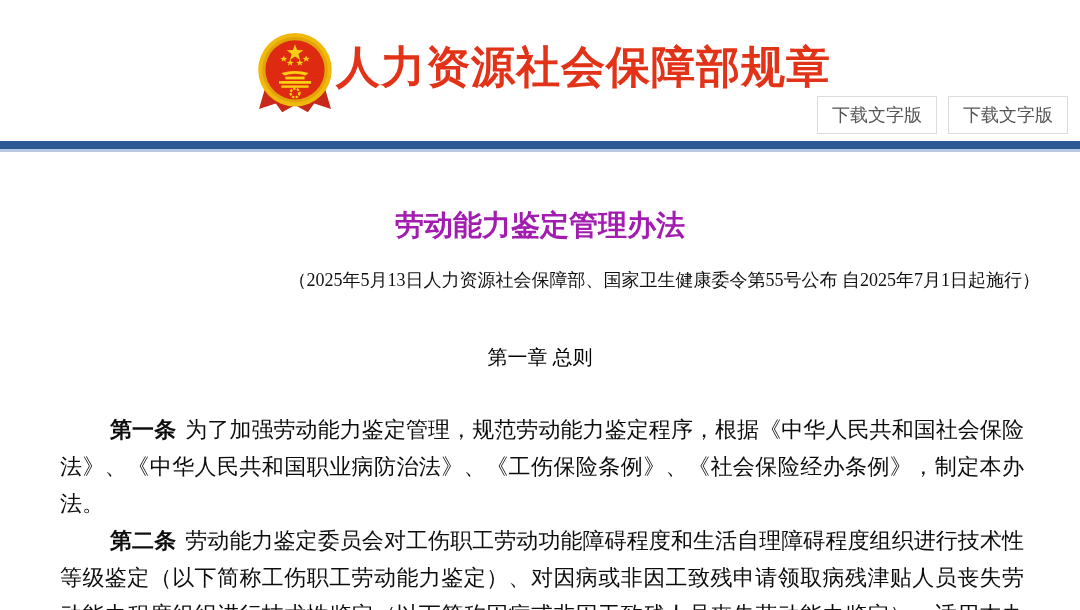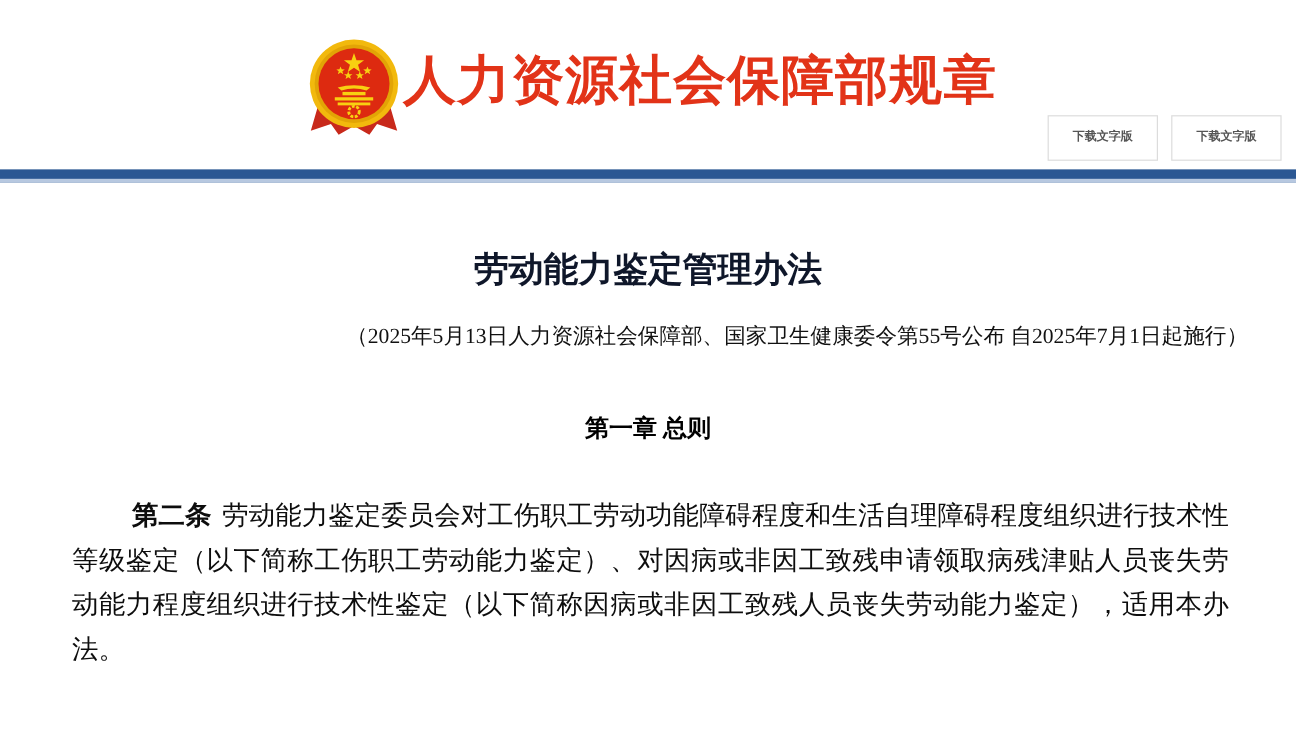--- a/index.html
+++ b/index.html
@@ -17,39 +17,38 @@
     color:#e23318; letter-spacing:1px; white-space:nowrap;
   }
   .download-buttons {
     position:absolute; right:12px; top:96px;
     display:flex; gap:11px;
     font-family:"Liberation Sans","DejaVu Sans",sans-serif;
   }
   .dl-btn {
     box-sizing:border-box; min-width:92px; height:38px;
     border:1px solid #dcdcdc; background:#ffffff; color:#555;
-    font-size:10px; padding:9px 14px; line-height:18px;
+    font-size:18px; padding:9px 14px; line-height:18px;
     text-align:center; cursor:pointer; white-space:nowrap;
     font-family:inherit;
-    font-weight:bold;
   }
   
   .divider-bar { width:1080px; height:8px; background:#2b5793; border-bottom:3px solid #b7c8e0; }
   
   .doc-title {
     margin:56px 0 0 0; text-align:center;
-    font-size:29px; line-height:34px; font-weight:bold; color:#0f172a;
+    font-size:29px; line-height:34px; font-weight:bold; color:#a21caf;
   }
   .doc-subtitle {
     margin:26px 40px 0 40px; text-align:right;
     font-size:18px; line-height:24px; font-weight:normal; color:#111;
   }
   .chapter-heading {
     margin:52px 0 0 0; text-align:center;
-    font-size:20px; line-height:26px; font-weight:bold; color:#000;
+    font-size:20px; line-height:26px; font-weight:normal; color:#000;
   }
   .doc-body {
     margin:41px 56px 0 60px;
     font-size:22px; line-height:37px; text-align:justify;
     color:#0d0d0d;
   }
   .doc-body p.article { margin:0; text-indent:50px; }
   .article-label { font-weight:bold; margin-right:9px; }
 </style>
 </head>
@@ -100,16 +99,19 @@
 <div>
 
   <h1 class="doc-title">劳动能力鉴定管理办法</h1>
 
   <div class="doc-subtitle">（2025年5月13日人力资源社会保障部、国家卫生健康委令第55号公布 自2025年7月1日起施行）</div>
 
   <h2 class="chapter-heading">第一章 总则</h2>
 
   <div class="doc-body">
     <p class="article">
+      <b class="article-label">第一条</b><span>为了加强劳动能力鉴定管理，规范劳动能力鉴定程序，根据《中华人民共和国社会保险法》、《中华人民共和国职业病防治法》、《工伤保险条例》、《社会保险经办条例》，制定本办法。</span>
+    </p>
+    <p class="article">
       <b class="article-label">第二条</b><span>劳动能力鉴定委员会对工伤职工劳动功能障碍程度和生活自理障碍程度组织进行技术性等级鉴定（以下简称工伤职工劳动能力鉴定）、对因病或非因工致残申请领取病残津贴人员丧失劳动能力程度组织进行技术性鉴定（以下简称因病或非因工致残人员丧失劳动能力鉴定），适用本办法。</span>
     </p>
   </div>
 </div>
 
 </body></html>

